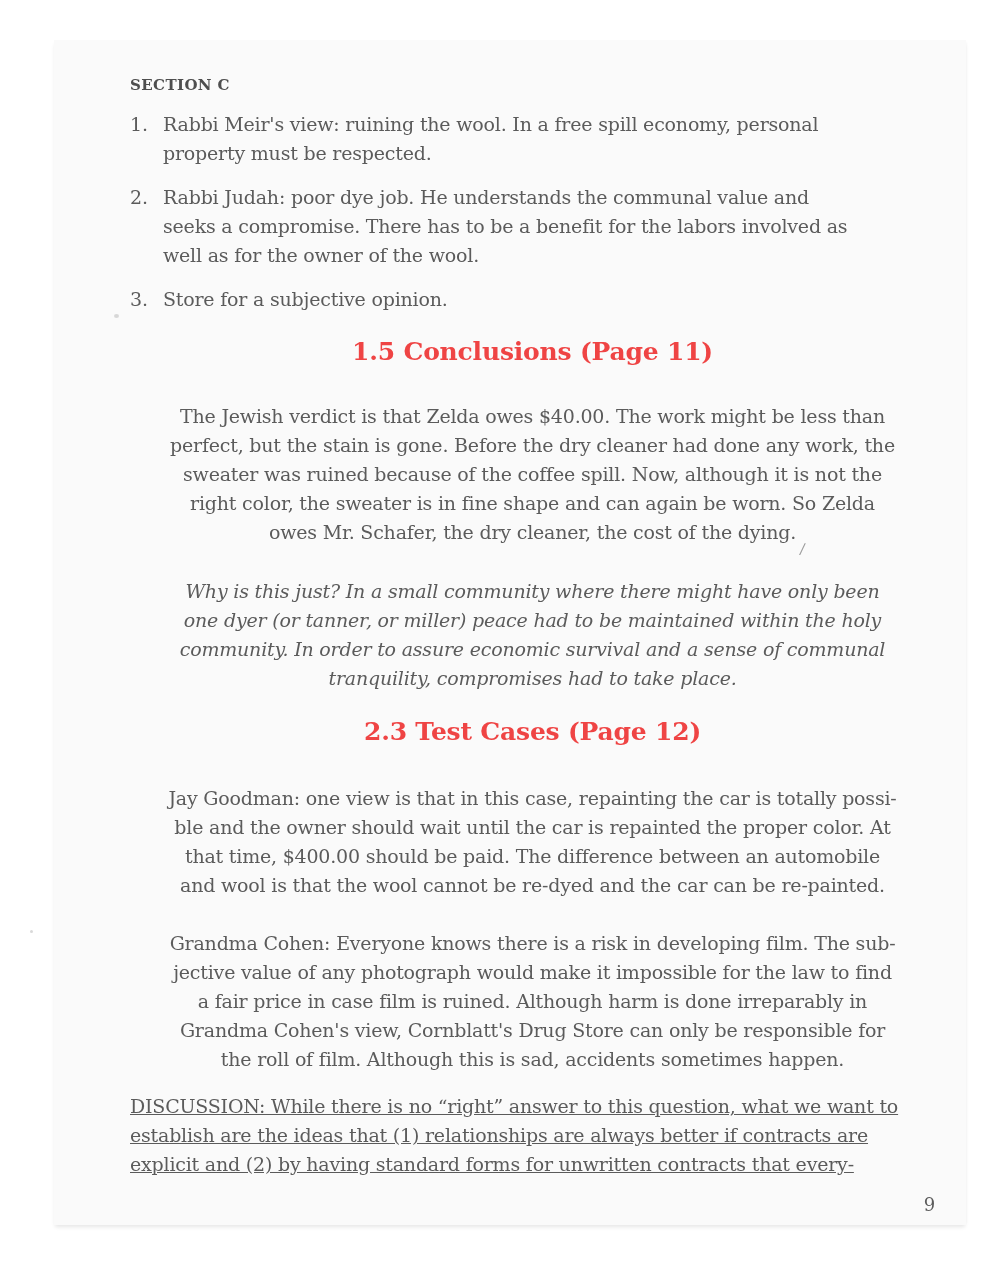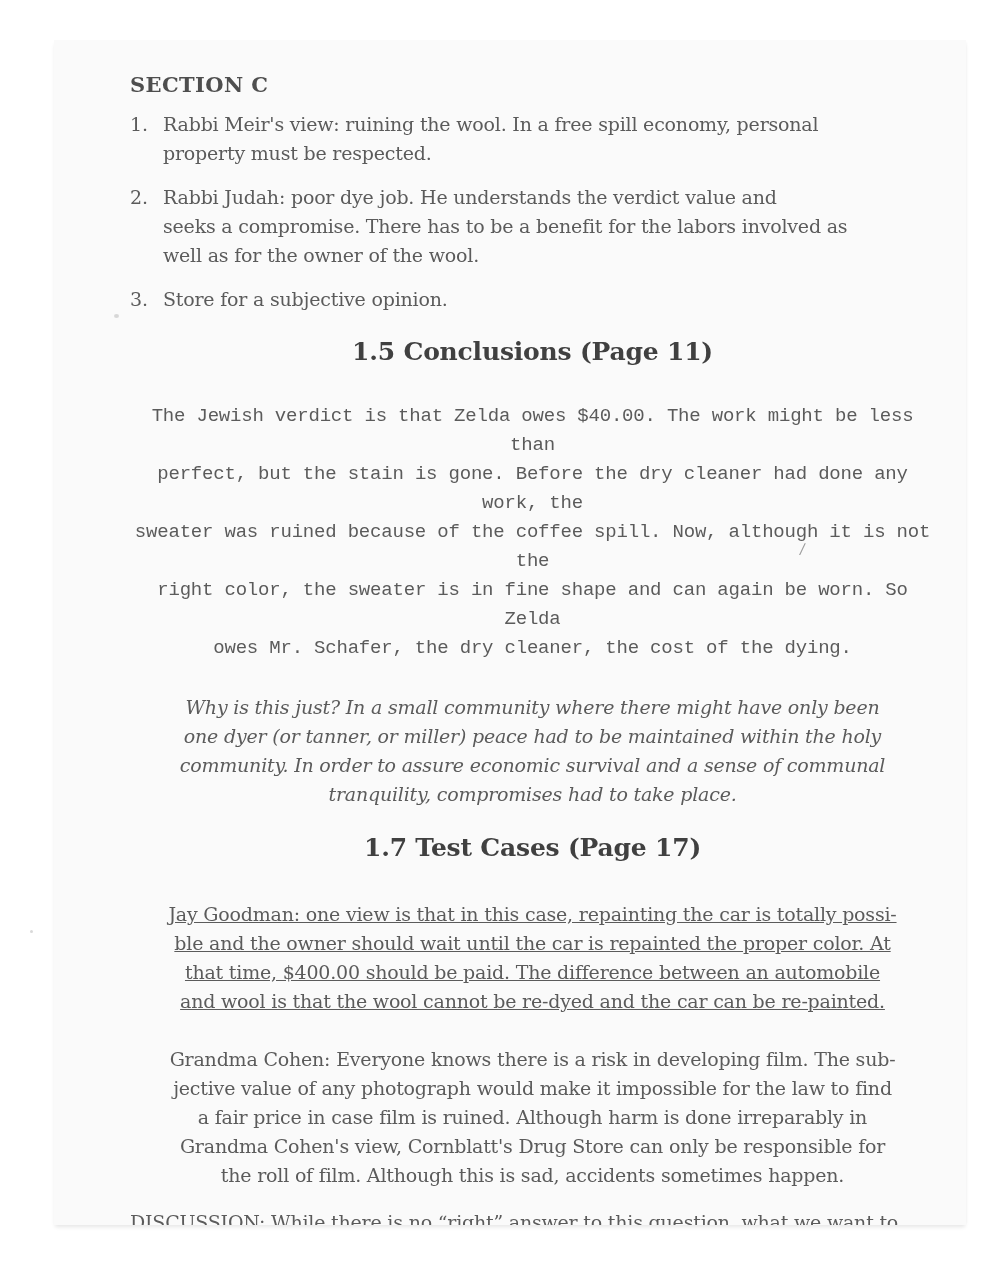--- a/index.html
+++ b/index.html
@@ -23,21 +23,21 @@
   .content {
     position: relative;
     padding: 33px 31px 0 76px;
     color: #5b5b5b;
     font-size: 19px;
     line-height: 29px;
     letter-spacing: -0.2px;
   }
   .section-heading {
     margin: 0;
-    font-size: 21px;
+    font-size: 15px;
     line-height: 24px;
     font-weight: bold;
     color: #4e4e4e;
     letter-spacing: 0.4px;
   }
   .list { margin: 0; }
   .list-item {
     display: flex;
     margin-top: 15px;
   }
@@ -48,33 +48,33 @@
   .item-text {
     flex: 1;
     white-space: pre-line;
   }
   .big-heading {
     margin: 0;
     text-align: center;
     font-size: 25px;
     line-height: 30px;
     font-weight: bold;
-    color: #404040;
+    color: #ef4444;
   }
   .h-conclusions { margin-top: 23px; }
   .h-testcases   { margin-top: 24px; }
   .para {
     margin: 0;
     white-space: pre-line;
     text-align: center;
   }
   .para-left { text-align: left; }
-  .p-verdict    { margin-top: 35px; font-family: Liberation Mono, monospace; }
+  .p-verdict    { margin-top: 35px; }
   .p-why        { margin-top: 30px; font-style: italic; }
-  .p-jay        { margin-top: 37px; text-decoration: underline; }
+  .p-jay        { margin-top: 37px; }
   .p-grandma    { margin-top: 29px; }
   .p-discussion { margin-top: 18px; text-decoration: underline; }
   .page-number {
     margin-top: 11px;
     text-align: right;
     font-size: 18px;
     color: #5b5b5b;
   }
   .pencil-mark {
     position: absolute;
@@ -102,21 +102,21 @@
     <h2 class="section-heading">SECTION C</h2>
 
     <div class="list">
       <div class="list-item">
         <span class="item-number">1.</span>
         <span class="item-text">Rabbi Meir's view: ruining the wool. In a free spill economy, personal
 property must be respected.</span>
       </div>
       <div class="list-item">
         <span class="item-number">2.</span>
-        <span class="item-text">Rabbi Judah: poor dye job. He understands the verdict value and
+        <span class="item-text">Rabbi Judah: poor dye job. He understands the communal value and
 seeks a compromise. There has to be a benefit for the labors involved as
 well as for the owner of the wool.</span>
       </div>
       <div class="list-item">
         <span class="item-number">3.</span>
         <span class="item-text">Store for a subjective opinion.</span>
       </div>
     </div>
 
     <h1 class="big-heading h-conclusions">1.5 Conclusions (Page 11)</h1>
@@ -125,21 +125,21 @@
 perfect, but the stain is gone. Before the dry cleaner had done any work, the
 sweater was ruined because of the coffee spill. Now, although it is not the
 right color, the sweater is in fine shape and can again be worn. So Zelda
 owes Mr. Schafer, the dry cleaner, the cost of the dying.</p>
 
     <p class="para p-why">Why is this just? In a small community where there might have only been
 one dyer (or tanner, or miller) peace had to be maintained within the holy
 community. In order to assure economic survival and a sense of communal
 tranquility, compromises had to take place.</p>
 
-    <h1 class="big-heading h-testcases">1.7 Test Cases (Page 17)</h1>
+    <h1 class="big-heading h-testcases">2.3 Test Cases (Page 12)</h1>
 
     <p class="para p-jay">Jay Goodman: one view is that in this case, repainting the car is totally possi-
 ble and the owner should wait until the car is repainted the proper color. At
 that time, $400.00 should be paid. The difference between an automobile
 and wool is that the wool cannot be re-dyed and the car can be re-painted.</p>
 
     <p class="para p-grandma">Grandma Cohen: Everyone knows there is a risk in developing film. The sub-
 jective value of any photograph would make it impossible for the law to find
 a fair price in case film is ruined. Although harm is done irreparably in
 Grandma Cohen's view, Cornblatt's Drug Store can only be responsible for

